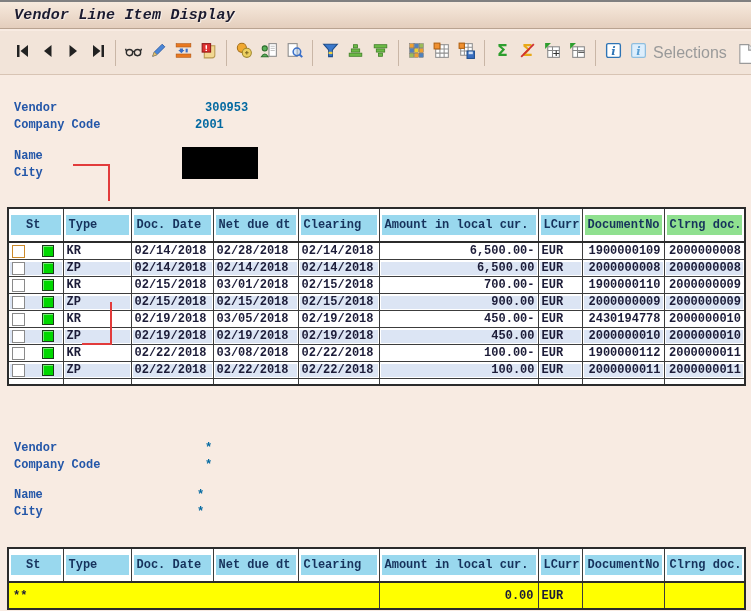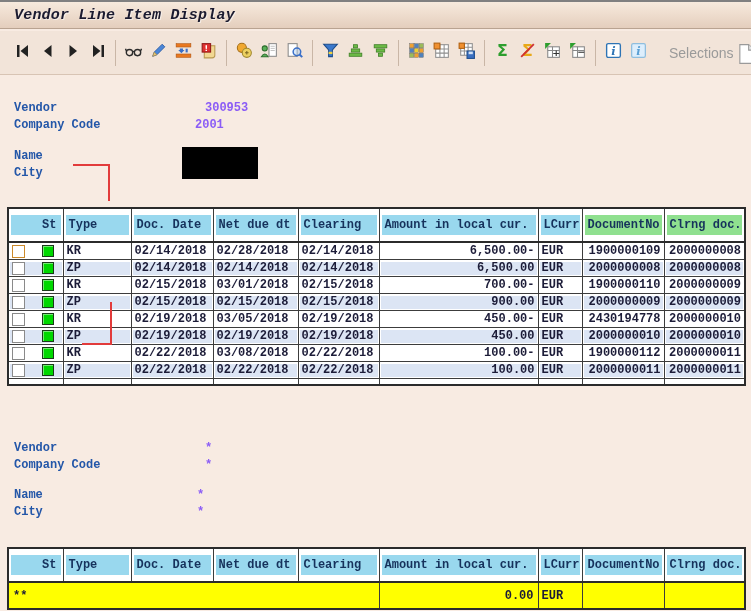--- a/index.html
+++ b/index.html
@@ -24,44 +24,44 @@
   }
   
   .toolbar{
     position:absolute;left:0;top:31px;width:751px;height:44px;
     background:#f2e4d9;border-bottom:1px solid #d8c4b4;box-sizing:border-box;
     display:flex;align-items:center;padding-left:10px;
   }
   .tbtn{width:25px;height:26px;display:flex;align-items:center;justify-content:center;flex:0 0 auto;}
   .tsep{width:1px;height:26px;background:#c9b6a6;margin:0 5px;flex:0 0 auto;}
   .sel-label{font-family:"Liberation Sans","DejaVu Sans",sans-serif;font-weight:normal;
-    font-size:14px;color:#9a9a9a;margin-left:18px;}
+    font-size:16px;color:#9a9a9a;margin-left:2px;}
   .newpage{position:absolute;left:737px;top:43px;}
   
   .lbl{position:absolute;color:#2356a8;white-space:pre;}
-  .val{position:absolute;color:#8b5cf6;white-space:pre;}
+  .val{position:absolute;color:#0369a1;white-space:pre;}
   .redact{position:absolute;left:182px;top:147px;width:76px;height:32px;background:#000;}
   .rb1{position:absolute;left:73px;top:164px;width:35px;height:35px;
        border-top:2px solid #e23b3b;border-right:2px solid #e23b3b;z-index:6;}
   .rb2{position:absolute;left:82px;top:302px;width:28px;height:41px;
        border-right:2px solid #e23b3b;border-bottom:2px solid #e23b3b;z-index:6;}
   
   .tablewrap{position:absolute;left:7px;}
   .t1{top:207px;} .t2{top:547px;}
   table{border-collapse:collapse;table-layout:fixed;
         font-family:"Liberation Mono","DejaVu Sans Mono",monospace;font-weight:bold;font-size:12px;}
   table{border:2px solid #2b2b2b;}
   td{border:1px solid #3c3c3c;padding:0;overflow:hidden;white-space:nowrap;}
   .c-st{width:55px}.c-type{width:68px}.c-dd{width:82px}.c-nd{width:85px}.c-cl{width:81px}
   .c-am{width:159px}.c-lc{width:43px}.c-dn{width:82px}.c-cd{width:81px}
   thead td{height:32px;background:#fff;border-bottom:2px solid #2b2b2b;}
   .hl{margin:5px 2px;height:20px;line-height:20px;background:#99d8ee;
       color:#16325c;padding-left:3px;}
   .hl.green{background:#8fe08f;}
-  .hl.right{text-align:right;padding-right:4px;padding-left:0;}
+  .hl.right{text-align:right;padding-right:20px;padding-left:0;}
   tbody td{height:16px;background:#fff;}
   .cv{margin:1px;height:13px;line-height:13px;padding:0 2px;}
   tr.alt .cv{background:#dce5f4;}
   .num .cv{text-align:right;}
   .stcell{margin:1px;height:13px;display:flex;align-items:center;}
   tr.alt .stcell{background:#dce5f4;}
   .cb{width:11px;height:11px;background:#fff;border:1px solid #8a8a8a;margin-left:2px;flex:0 0 auto;}
   .cb.focus{border-color:#cc8a2a;}
   .stsq{width:10px;height:10px;background:#00d800;border:1px solid #1a3a1a;
         box-shadow:inset 1px 1px 0 rgba(255,255,255,.45);margin-left:auto;margin-right:8px;flex:0 0 auto;}

